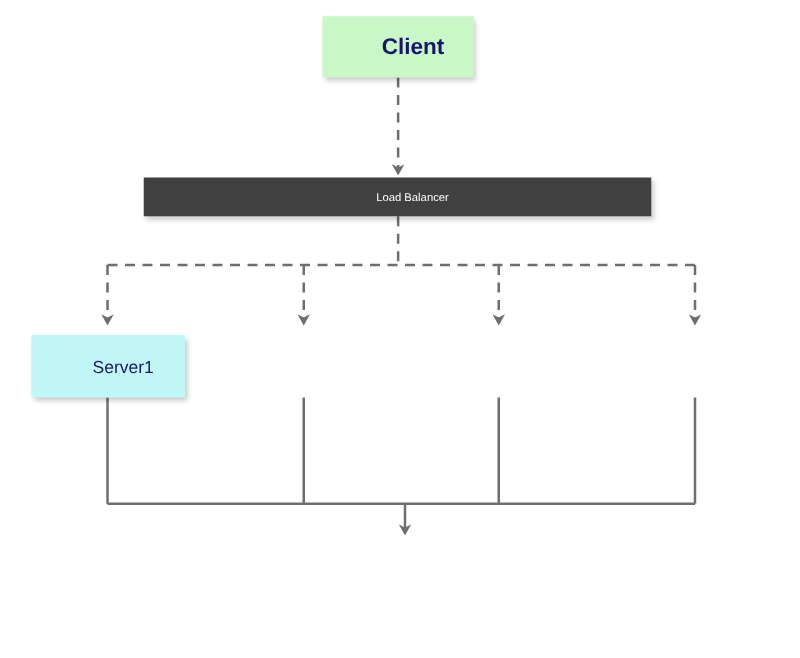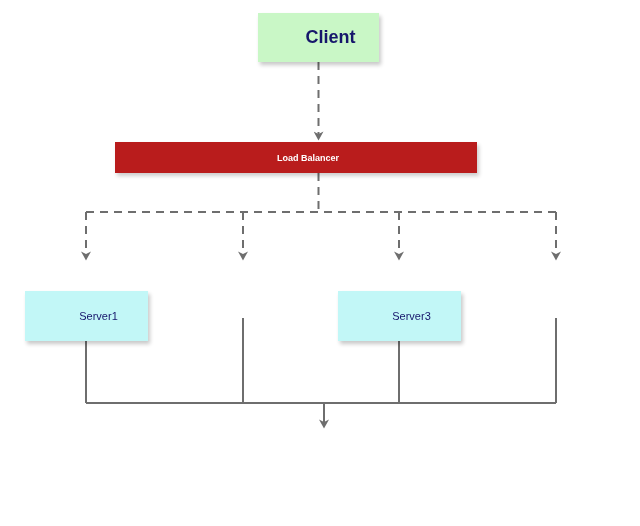--- a/index.html
+++ b/index.html
@@ -41,38 +41,37 @@
     height: 49px;
     background: #c9f7c6;
     color: #16166b;
     font-size: 18px;
     font-weight: bold;
     box-shadow: 2px 3px 4px rgba(0,0,0,0.22);
   }
   .node-lb {
     left: 115px;
     top: 142px;
-    width: 362px;
+    width: 406px;
     height: 31px;
-    background: #b91c1c;
+    background: #404040;
     color: #ffffff;
     font-size: 9px;
-    font-weight: bold;
+    font-weight: normal;
     box-shadow: 2px 3px 4px rgba(0,0,0,0.20);
   }
   .node-server {
     top: 268px;
     width: 123px;
     height: 50px;
     background: #c2f7f7;
     color: #16166b;
-    font-size: 11px;
+    font-size: 14px;
     font-weight: normal;
     box-shadow: 2px 3px 4px rgba(0,0,0,0.22);
-    margin-top: 23px;
   }
   .srv-0 { left: 25px; }
   .srv-1 { left: 182px; }
   .srv-2 { left: 338px; }
   .srv-3 { left: 494px; }
 
   .node-db {
     left: 256px;
     top: 428px;
     width: 142px;
@@ -138,18 +137,15 @@
     <span>Client</span>
   </div>
 
   <div class="node node-lb">
     <span>Load Balancer</span>
   </div>
 
   <div class="node node-server srv-0">
     <span>Server1</span>
   </div>
-  <div class="node node-server srv-2">
-    <span>Server3</span>
-  </div>
 
 
 </div>
 
 </body></html>

